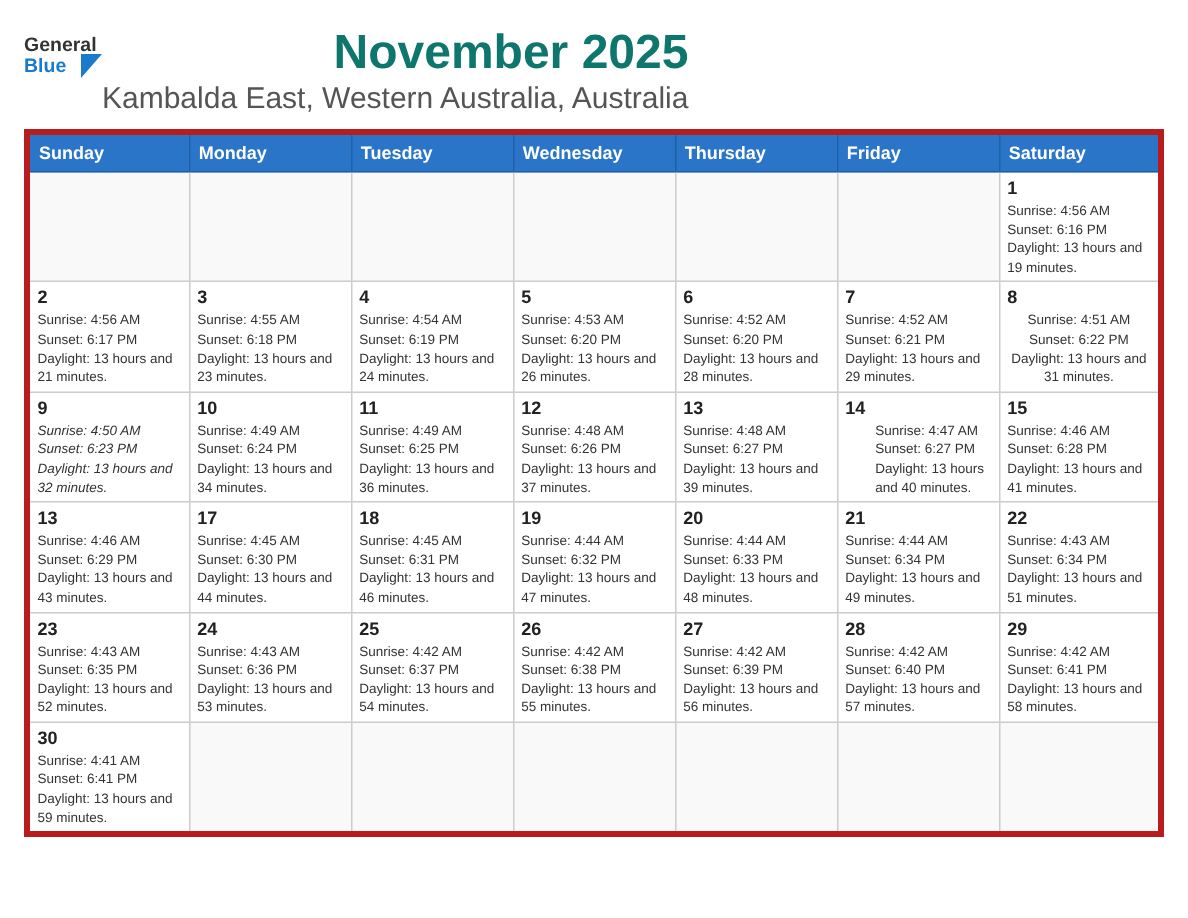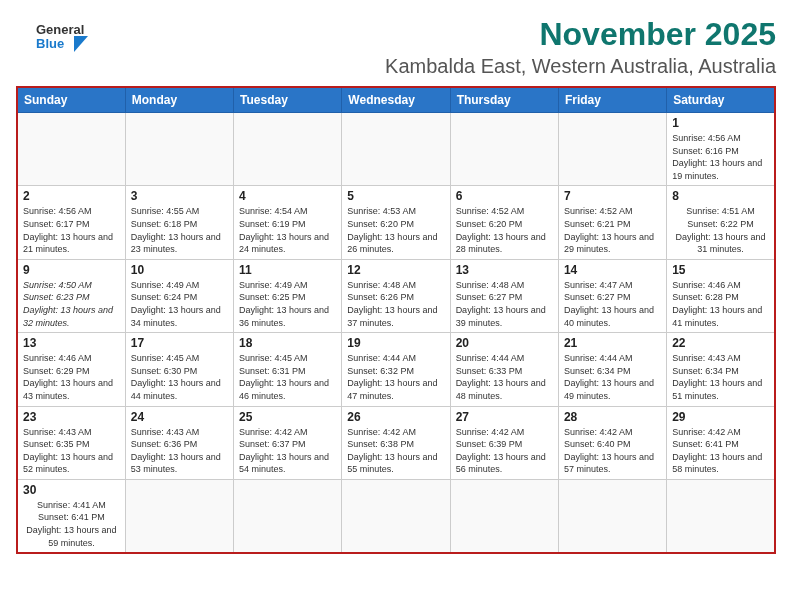--- a/index.html
+++ b/index.html
@@ -5,24 +5,22 @@
     * { box-sizing: border-box; margin: 0; padding: 0; }
     body {
       font-family: Arial, sans-serif;
       background: #fff;
       width: 792px;
       min-height: 612px;
       padding: 16px;
     }
     .header-section {
       display: flex;
-      justify-content: space-between;
       align-items: flex-start;
       margin-bottom: 8px;
-      margin-left: 20px;
     }
     .logo-wrapper {
       display: flex;
       align-items: center;
     }
     .title-section {
       text-align: right;
     }
     .month-title {
       font-size: 32px;
@@ -30,21 +28,21 @@
       color: #0f766e;
     }
     .location-title {
       font-size: 20px;
       color: #555;
       margin-top: 2px;
     }
     .calendar {
       width: 100%;
       border-collapse: collapse;
-      border: 2px solid #b91c1c;
+      border: 4px solid #b91c1c;
     }
     .calendar th {
       background: #2a75c7;
       color: #fff;
       font-size: 12px;
       font-weight: bold;
       padding: 5px 6px;
       text-align: left;
       border: 1px solid #2060aa;
     }
@@ -190,21 +188,21 @@
 Daylight: 13 hours and 37 minutes.</div>
         </td>
         <td>
           <span class="day-number">13</span>
           <div class="day-info" style="white-space: pre-wrap;">Sunrise: 4:48 AM
 Sunset: 6:27 PM
 Daylight: 13 hours and 39 minutes.</div>
         </td>
         <td>
           <span class="day-number">14</span>
-          <div class="day-info" style="white-space: pre-wrap;">Sunrise: 4:47 AM
+          <div class="day-info" style="white-space: pre-wrap; margin-left: 20px;">Sunrise: 4:47 AM
 Sunset: 6:27 PM
 Daylight: 13 hours and 40 minutes.</div>
         </td>
         <td>
           <span class="day-number">15</span>
           <div class="day-info" style="white-space: pre-wrap;">Sunrise: 4:46 AM
 Sunset: 6:28 PM
 Daylight: 13 hours and 41 minutes.</div>
         </td>
       </tr>
@@ -292,21 +290,21 @@
         <td>
           <span class="day-number">29</span>
           <div class="day-info" style="white-space: pre-wrap;">Sunrise: 4:42 AM
 Sunset: 6:41 PM
 Daylight: 13 hours and 58 minutes.</div>
         </td>
       </tr>
       <tr>
         <td>
           <span class="day-number">30</span>
-          <div class="day-info" style="white-space: pre-wrap; text-align: center;">Sunrise: 4:41 AM
+          <div class="day-info" style="white-space: pre-wrap;">Sunrise: 4:41 AM
 Sunset: 6:41 PM
 Daylight: 13 hours and 59 minutes.</div>
         </td>
         <td class="empty"></td>
         <td class="empty"></td>
         <td class="empty"></td>
         <td class="empty"></td>
         <td class="empty"></td>
         <td class="empty"></td>
       </tr>

